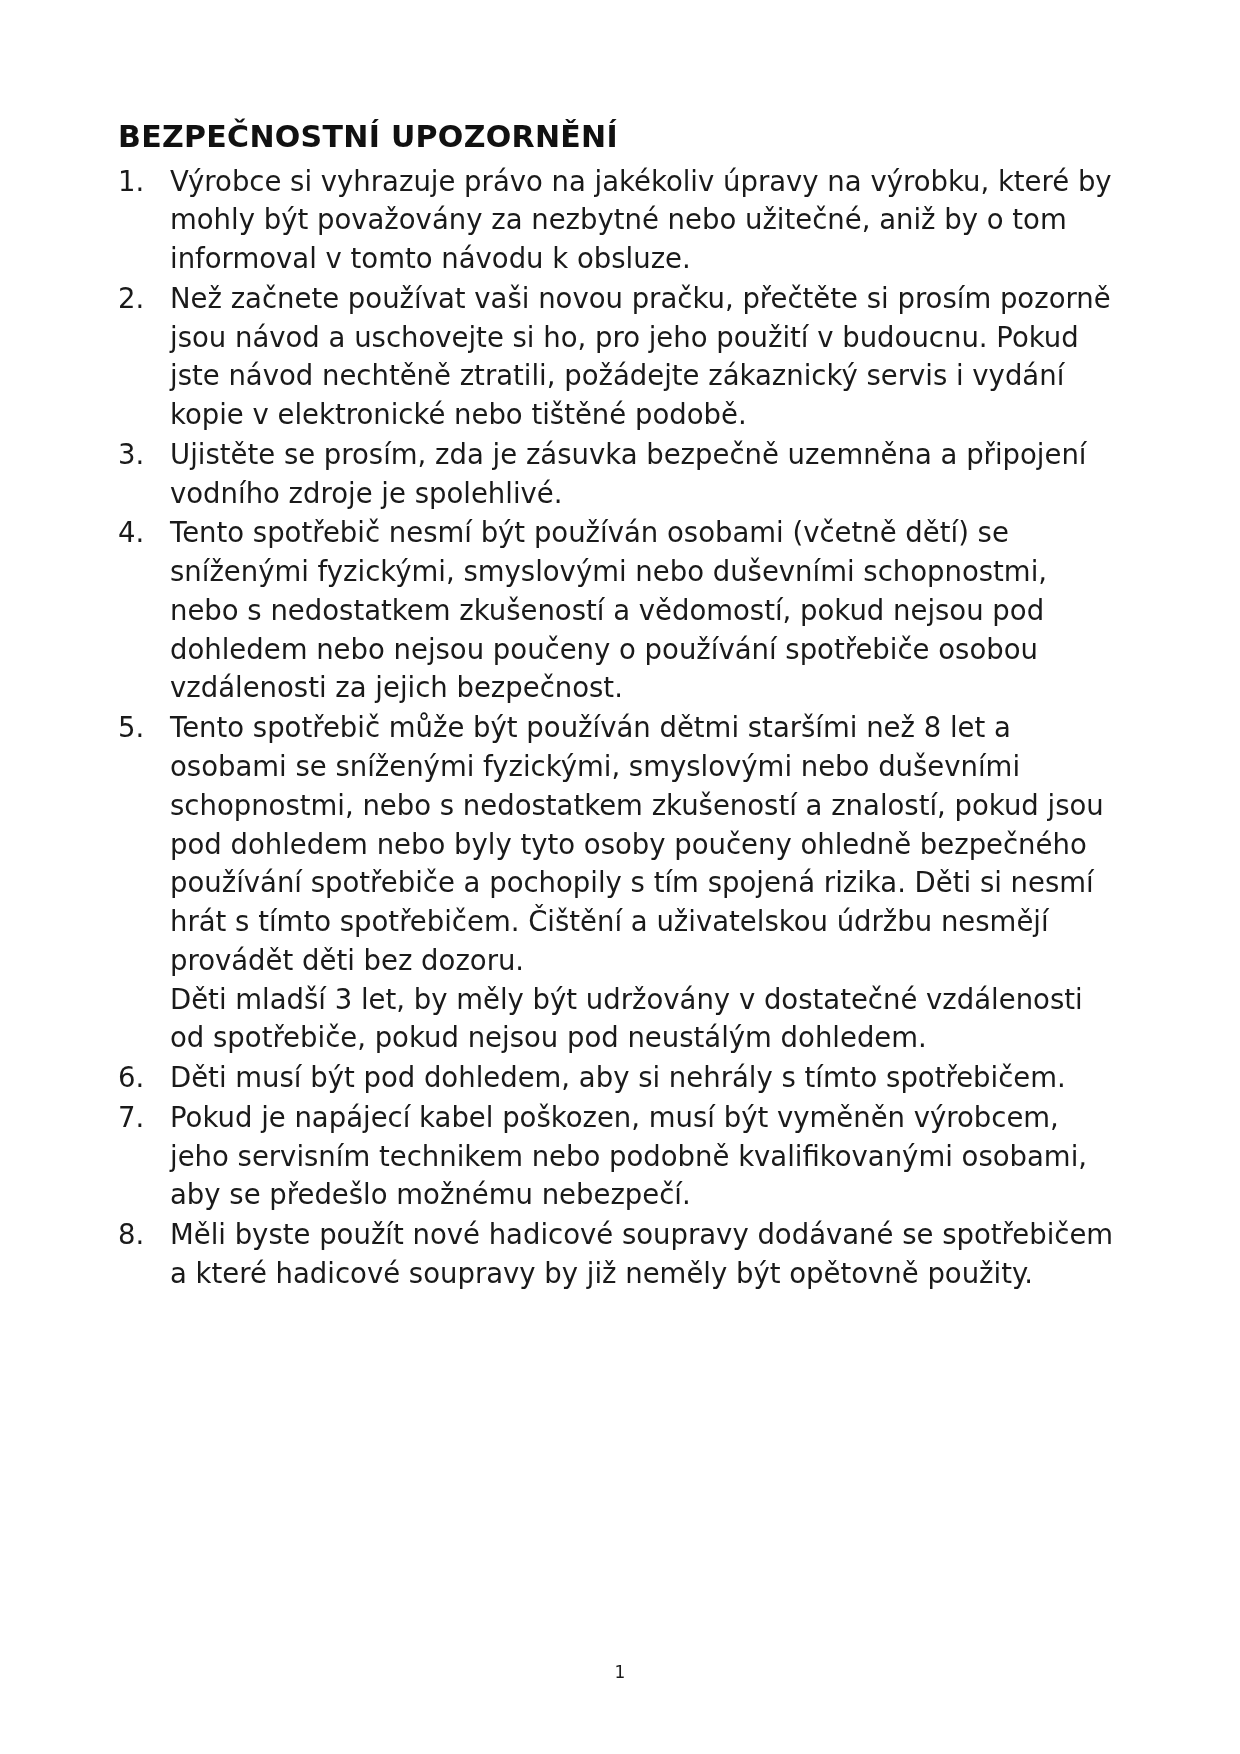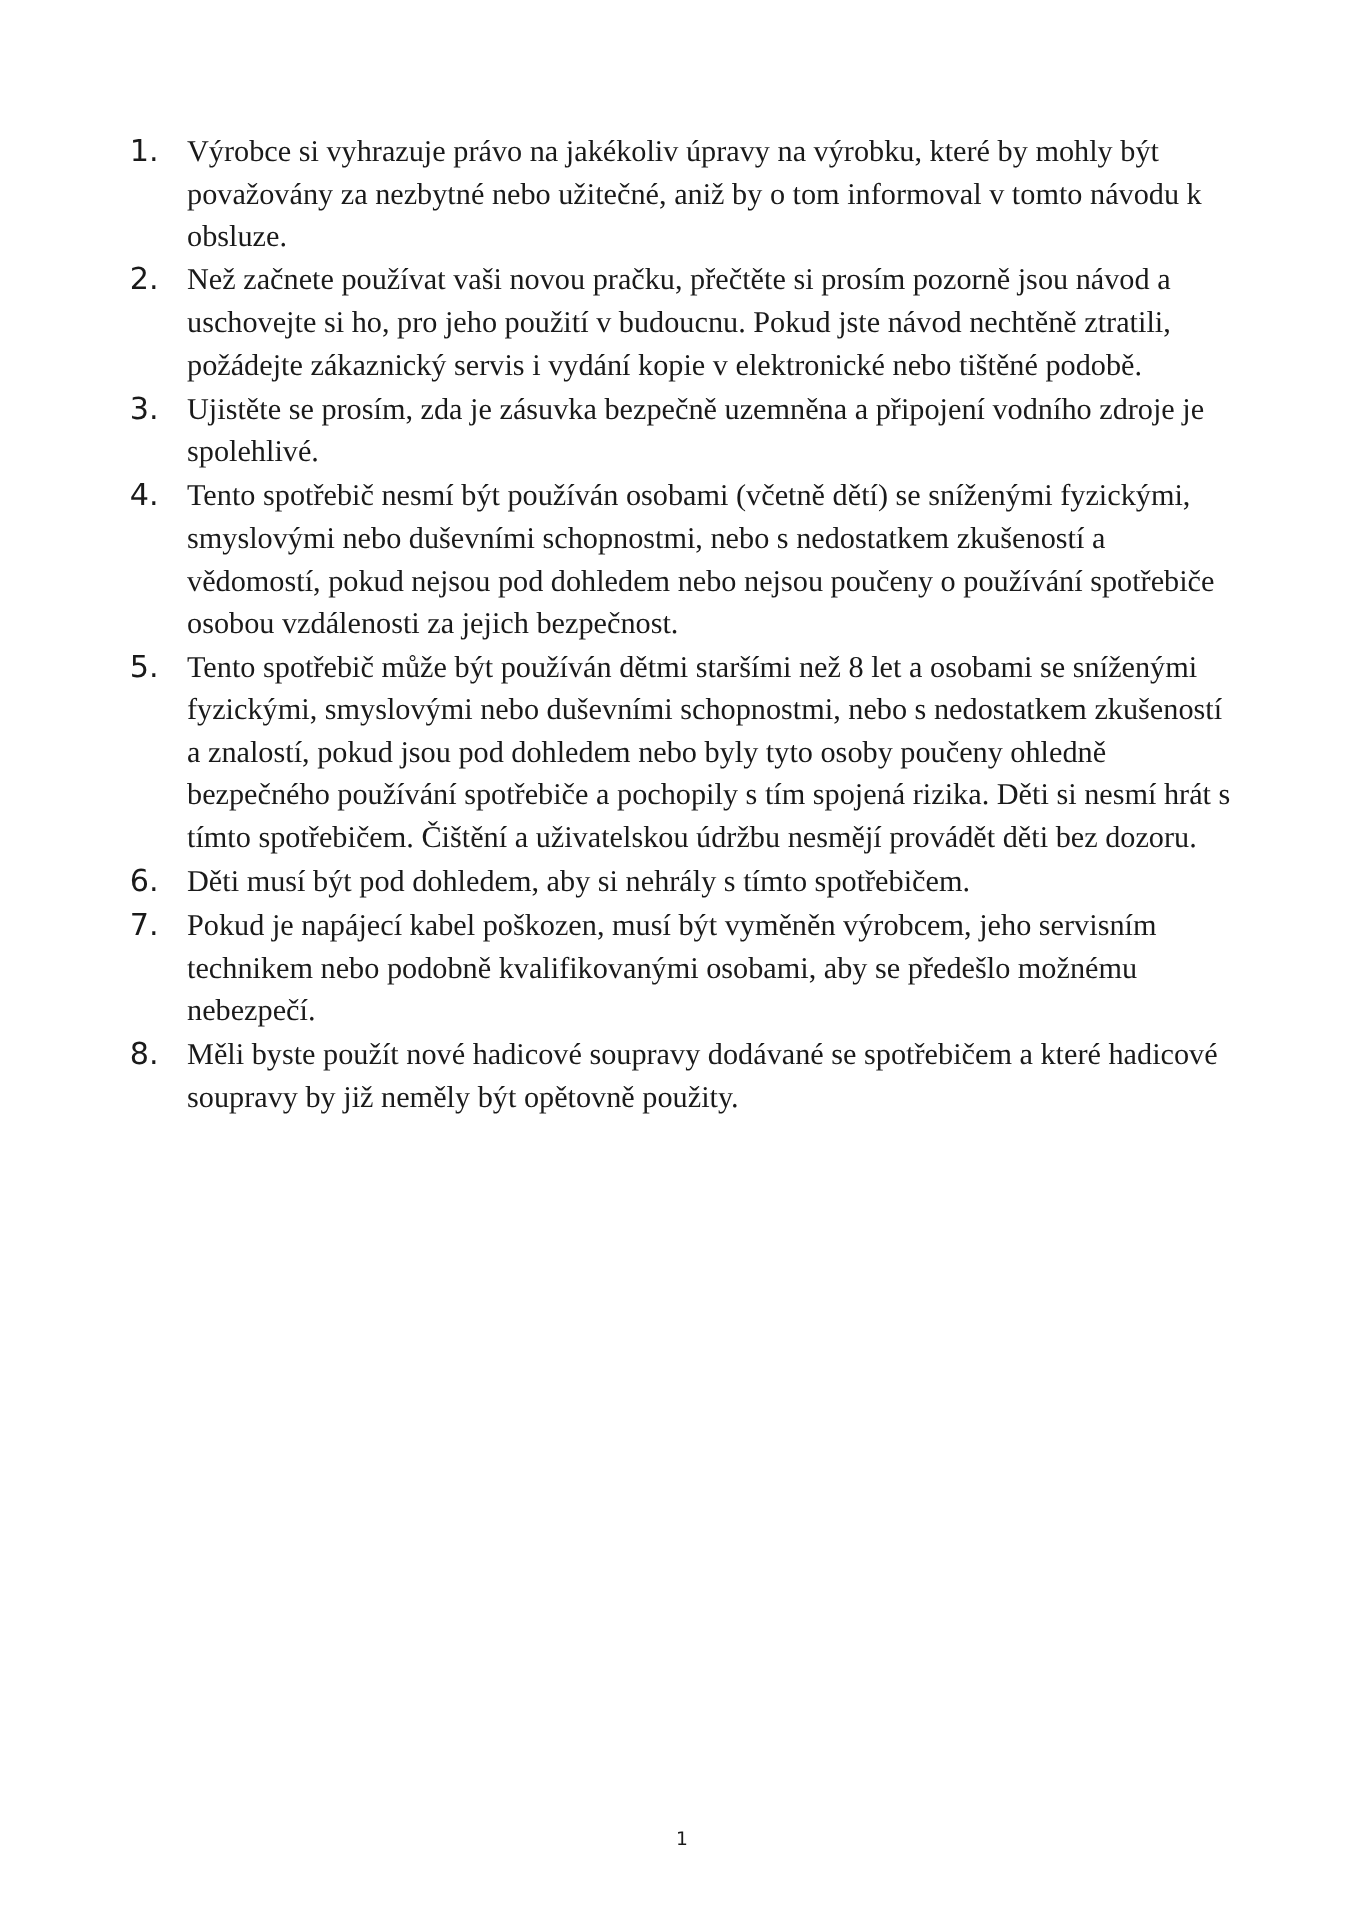--- a/index.html
+++ b/index.html
@@ -51,40 +51,40 @@
     left: 0;
     top: 0;
     width: 40px;
     text-align: left;
     font-size: 27.5px;
     line-height: 1.41;
     color: #1a1a1a;
   }
   .li-body {
     display: block;
-    font-family: Liberation Serif, serif;
   }
   .li-para {
     display: block;
   }
   .page-number {
     position: absolute;
     left: 0;
     right: 0;
     bottom: 72px;
     text-align: center;
     font-size: 17px;
     color: #1a1a1a;
   }
 </style>
 </head>
 <body>
 
 <div class="page">
 
+  <h1 class="doc-title">BEZPEČNOSTNÍ UPOZORNĚNÍ</h1>
 
   <ol class="safety-list">
 
     <li>
       <span class="num">1.</span>
       <span class="li-body">
         <span class="li-para">Výrobce si vyhrazuje právo na jakékoliv úpravy na výrobku, které by mohly být považovány za nezbytné nebo užitečné, aniž by o tom informoval v tomto návodu k obsluze.</span>
       </span>
     </li>
 
@@ -106,20 +106,21 @@
       <span class="num">4.</span>
       <span class="li-body">
         <span class="li-para">Tento spotřebič nesmí být používán osobami (včetně dětí) se sníženými fyzickými, smyslovými nebo duševními schopnostmi, nebo s nedostatkem zkušeností a vědomostí, pokud nejsou pod dohledem nebo nejsou poučeny o používání spotřebiče osobou vzdálenosti za jejich bezpečnost.</span>
       </span>
     </li>
 
     <li>
       <span class="num">5.</span>
       <span class="li-body">
         <span class="li-para">Tento spotřebič může být používán dětmi staršími než 8 let a osobami se sníženými fyzickými, smyslovými nebo duševními schopnostmi, nebo s nedostatkem zkušeností a znalostí, pokud jsou pod dohledem nebo byly tyto osoby poučeny ohledně bezpečného používání spotřebiče a pochopily s tím spojená rizika. Děti si nesmí hrát s tímto spotřebičem. Čištění a uživatelskou údržbu nesmějí provádět děti bez dozoru.</span>
+        <span class="li-para">Děti mladší 3 let, by měly být udržovány v dostatečné vzdálenosti od spotřebiče, pokud nejsou pod neustálým dohledem.</span>
       </span>
     </li>
 
     <li>
       <span class="num">6.</span>
       <span class="li-body">
         <span class="li-para">Děti musí být pod dohledem, aby si nehrály s tímto spotřebičem.</span>
       </span>
     </li>
 

